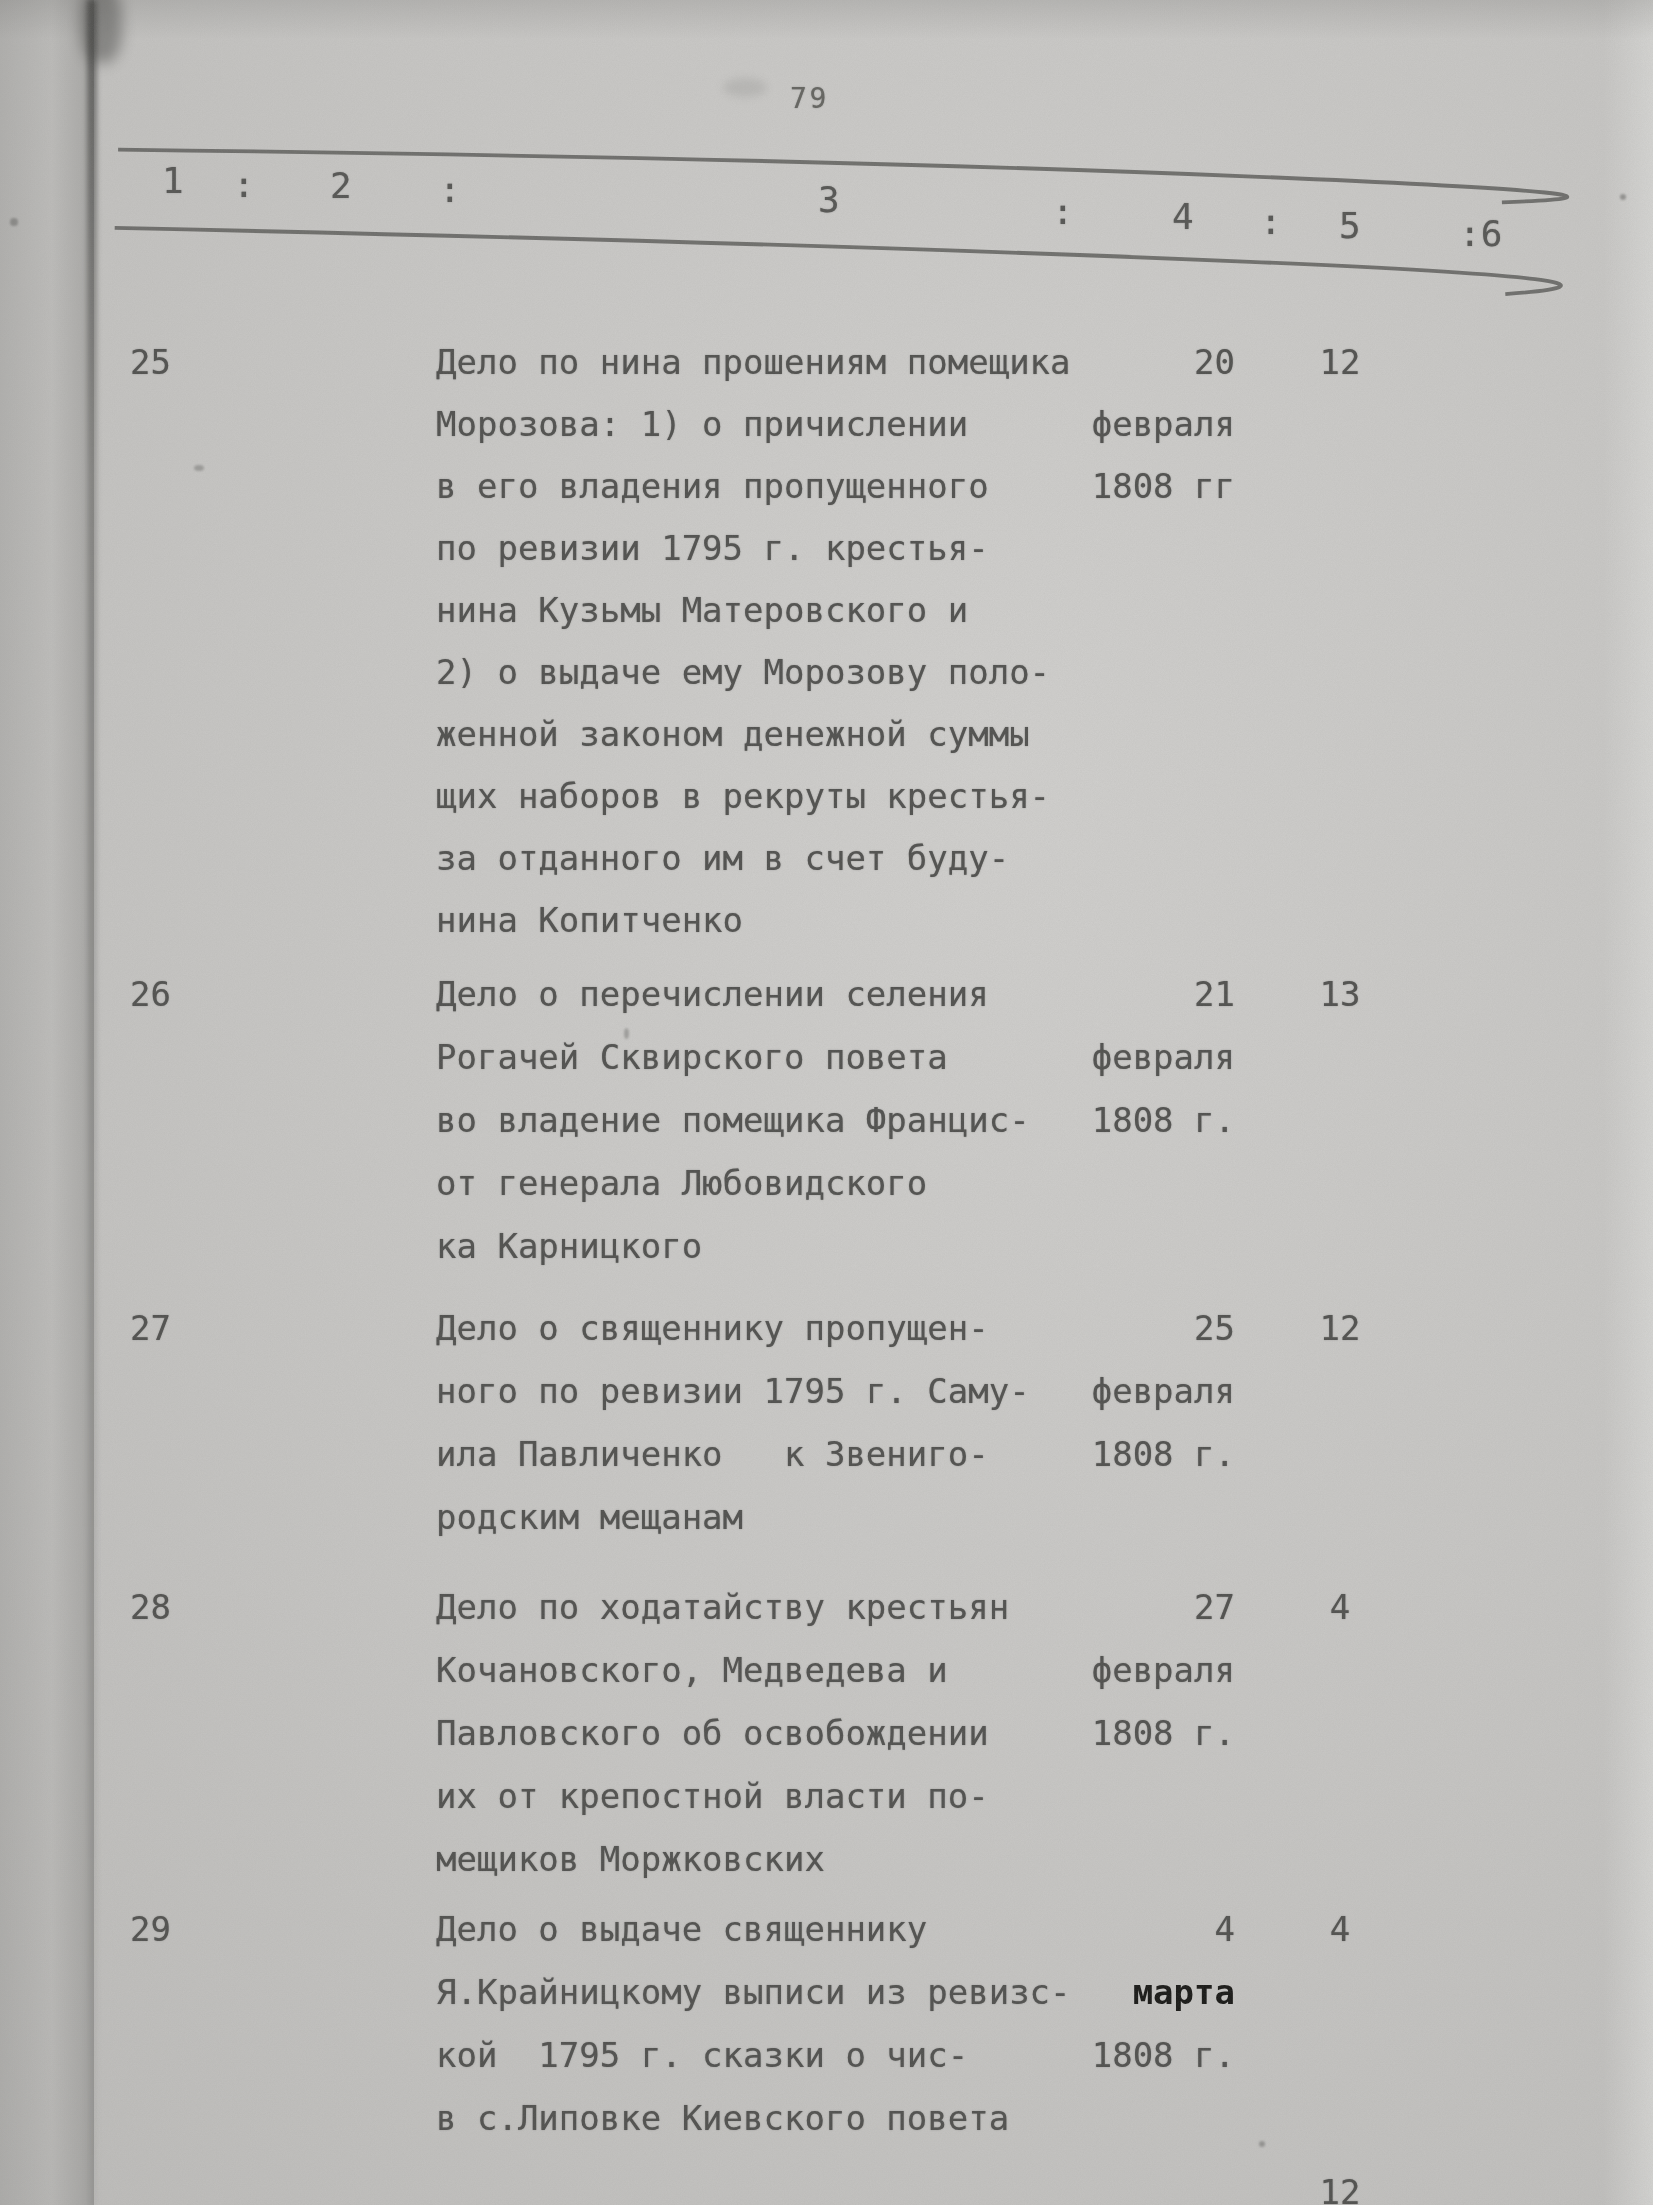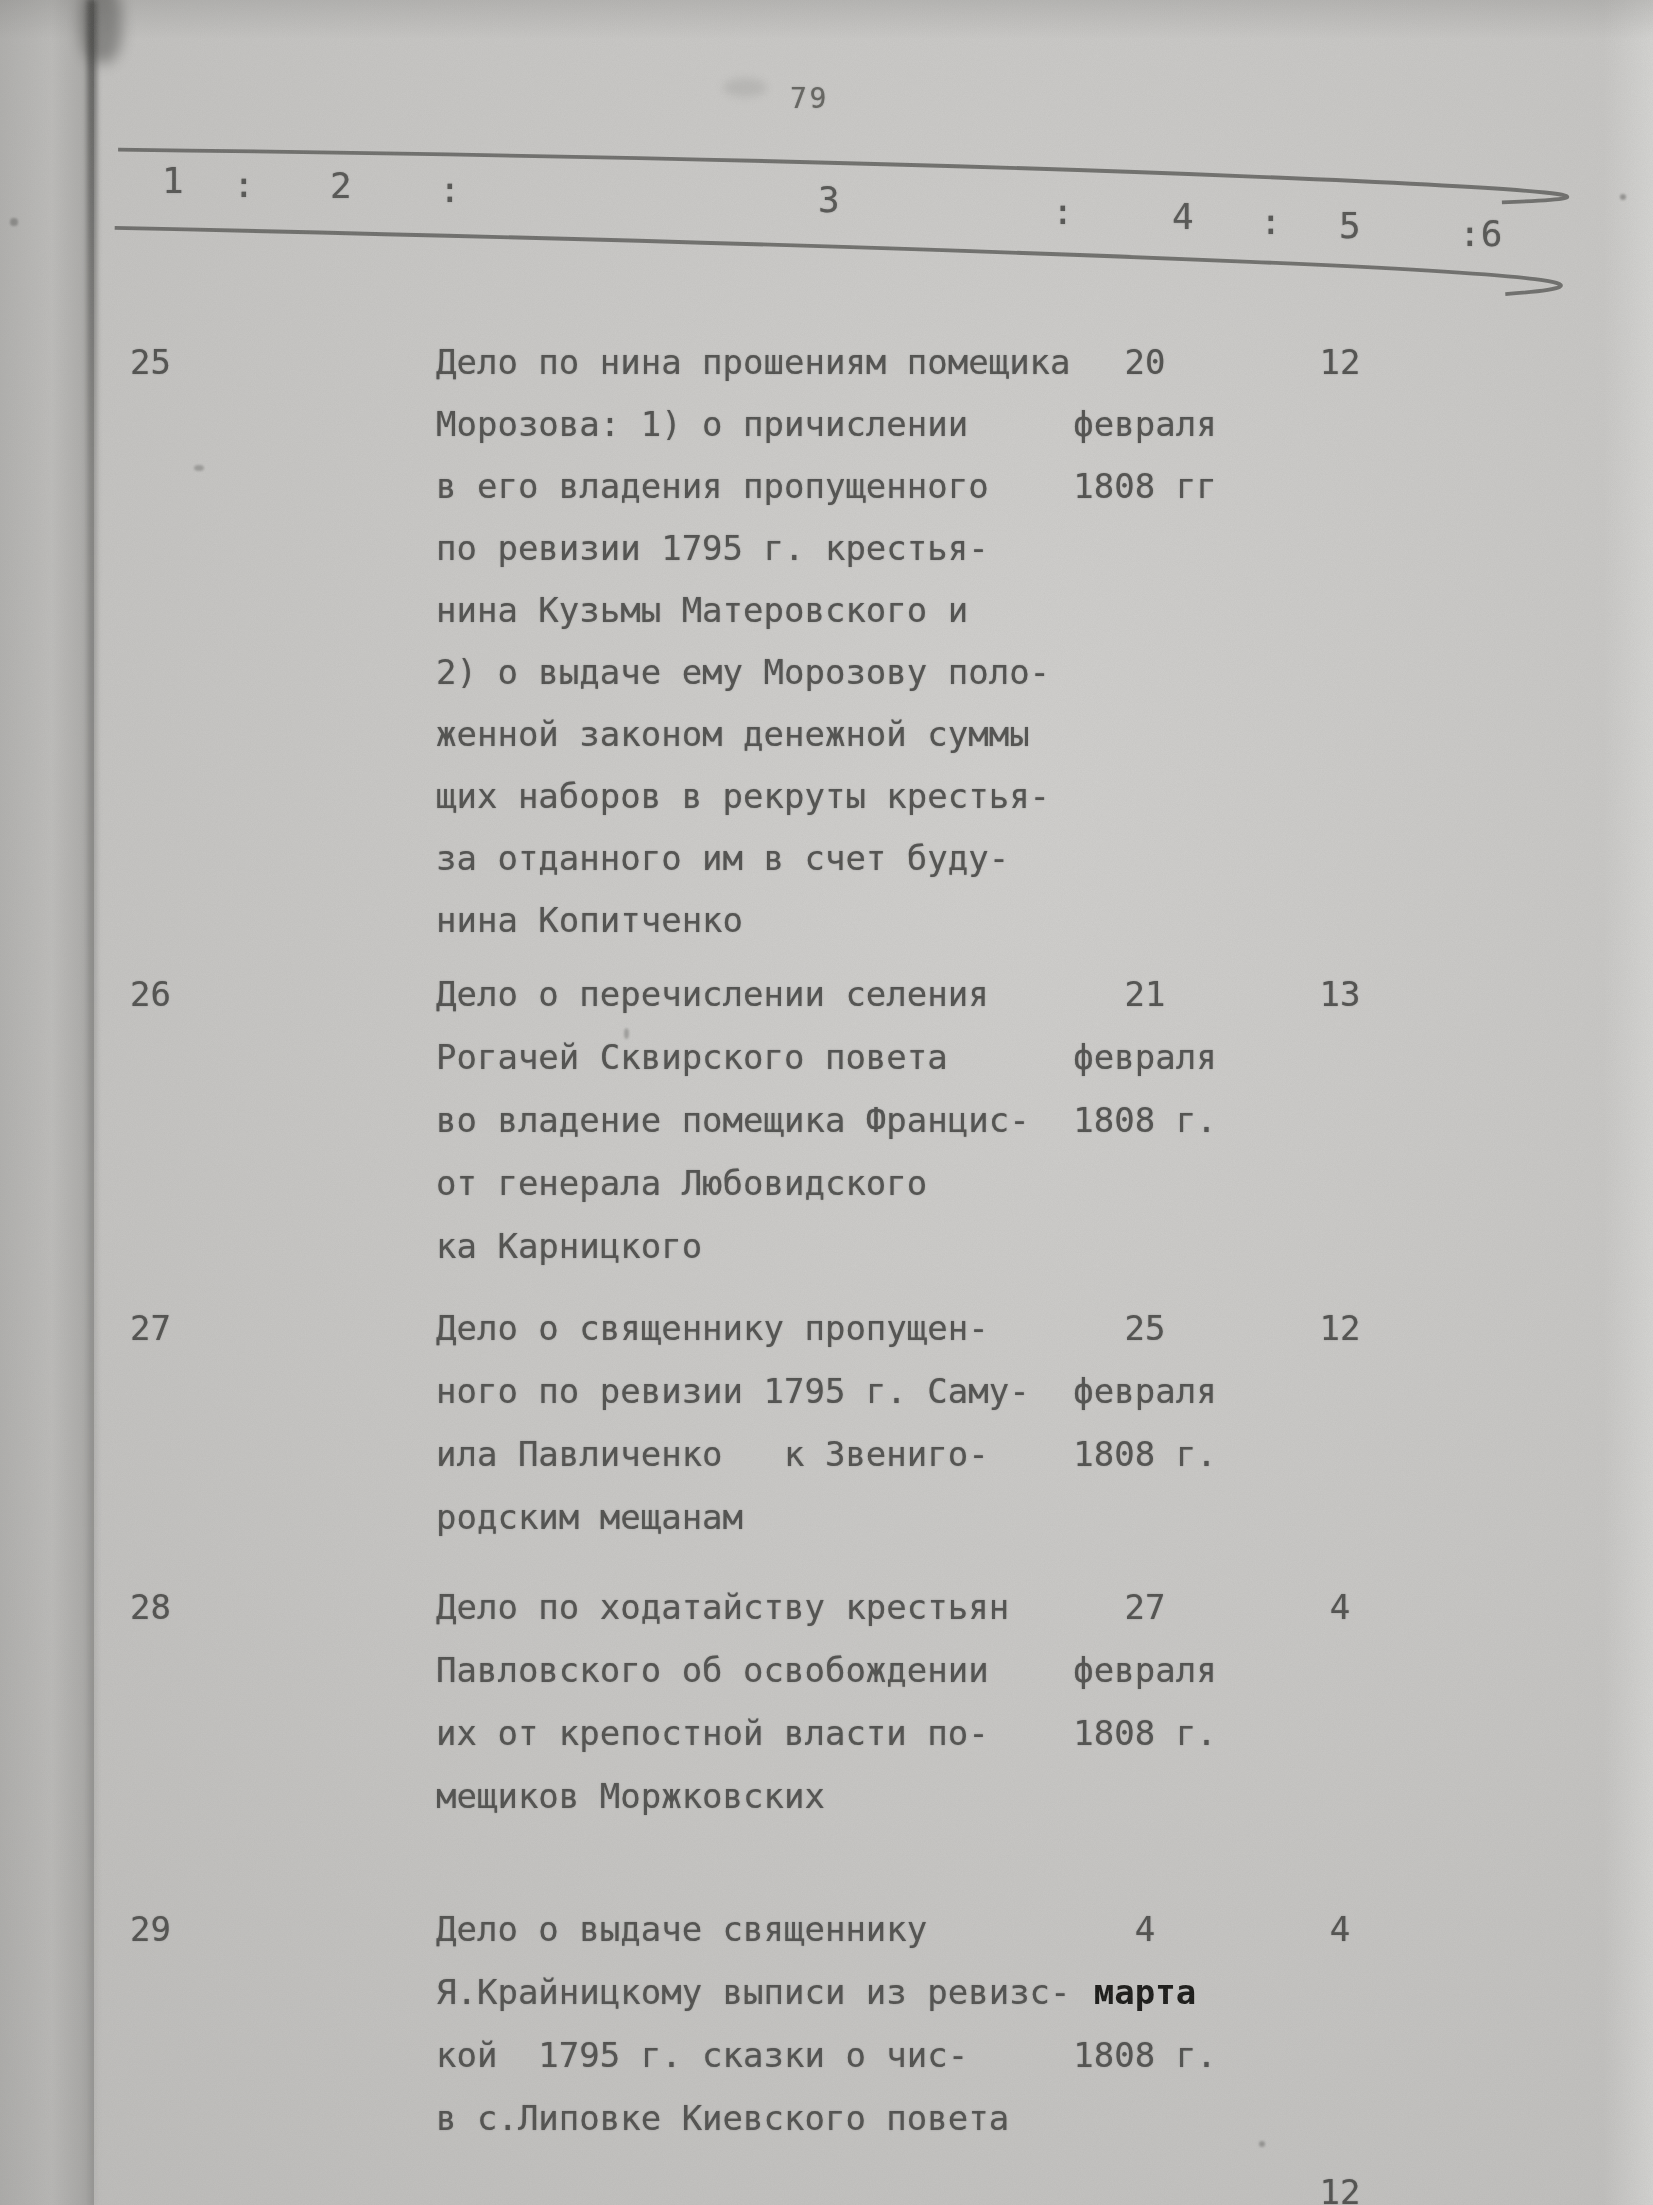--- a/index.html
+++ b/index.html
@@ -33,21 +33,21 @@
   }
   .speck{position:absolute;background:#3a3a38;border-radius:50%;filter:blur(0.9px);}
   .smudge{position:absolute;background:#6a6a68;border-radius:50%;filter:blur(4.3px);}
   
   .tw{ text-shadow:0 0 1.3px rgba(112,112,110,.85); white-space:pre; }
   .page-number{position:absolute;left:790px;top:82px;font-size:28px;color:#63635f;letter-spacing:2.6px;}
   .header-token{position:absolute;font-size:36px;color:#545452;line-height:1;}
   .entry{position:absolute;left:0;right:0;font-size:34px;}
   .col-no{position:absolute;left:130px;width:77px;}
   .col-desc{position:absolute;left:436px;width:664px;}
-  .col-date{position:absolute;left:1055px;width:180px;text-align:center;}
+  .col-date{position:absolute;left:1055px;width:180px;text-align:right;}
   .col-pages{position:absolute;left:1300px;width:80px;text-align:center;}
   .dark{color:#161614;font-weight:bold;text-shadow:none;}
   .footer-pages{position:absolute;left:1300px;top:2161px;width:80px;text-align:center;font-size:34px;line-height:63px;}
   .grain{position:absolute;left:0;top:0;pointer-events:none;}
 </style>
 </head>
 <body>
 
 <div class="page">
 
@@ -133,20 +133,21 @@
       <div class="tw">февраля</div>
       <div class="tw">1808 г.</div>
     </div>
     <div class="col-pages tw">12</div>
   </div>
 
   <div class="entry" style="top:1576px;line-height:63px;">
     <div class="col-no tw">28</div>
     <div class="col-desc">
       <div class="tw">Дело по ходатайству крестьян</div>
+      <div class="tw">Кочановского, Медведева и</div>
       <div class="tw">Павловского об освобождении</div>
       <div class="tw">их от крепостной власти по-</div>
       <div class="tw">мещиков Моржковских</div>
     </div>
     <div class="col-date">
       <div class="tw">27</div>
       <div class="tw">февраля</div>
       <div class="tw">1808 г.</div>
     </div>
     <div class="col-pages tw">4</div>

